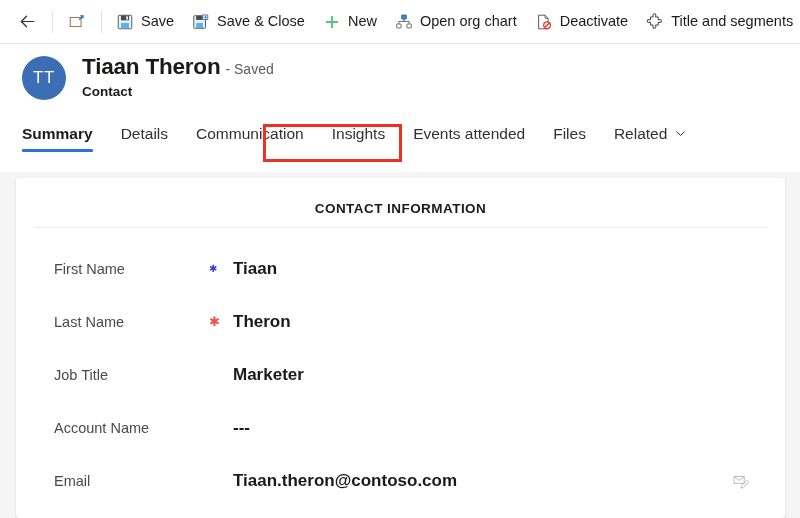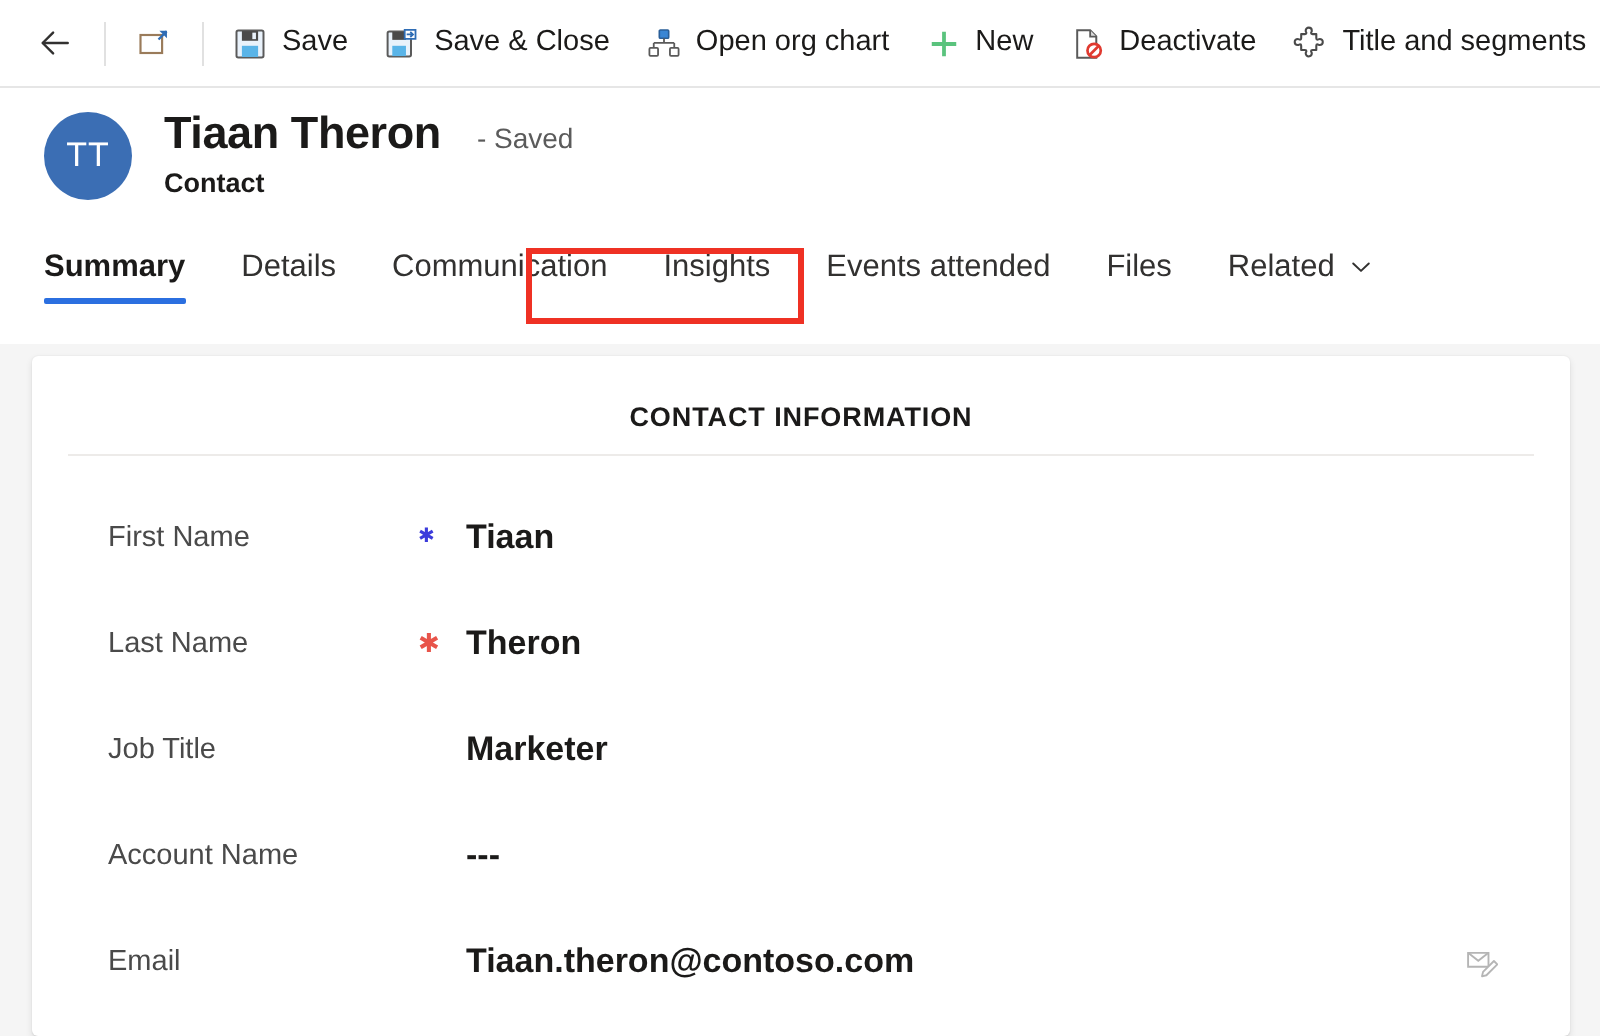--- a/index.html
+++ b/index.html
@@ -58,21 +58,21 @@
     border-radius: 50%;
     background: #3b6eb4;
     color: #ffffff;
     display: flex; align-items: center; justify-content: center;
     font-size: 17px;
     letter-spacing: 0.5px;
     flex: 0 0 auto;
     margin-top: 2px;
   }
   #title-block { margin-left: 16px; }
-  #title-row { display: flex; align-items: baseline; gap: 18px; justify-content: flex-end; }
+  #title-row { display: flex; align-items: baseline; gap: 5px; justify-content: flex-end; }
   #record-title {
     font-size: 22.5px;
     font-weight: bold;
     color: #1b1a19;
     letter-spacing: -0.2px;
   }
   #record-state { font-size: 14px; color: #5b5b5b; }
   #record-entity {
     font-size: 13.5px;
     font-weight: bold;
@@ -238,36 +238,36 @@
         <path d="M11.5 2.2h6v5h-6z" fill="#ffffff" stroke="#2f6db5" stroke-width="1"></path>
         <path d="M12.6 4.7h3.3M14.6 3.3l1.5 1.4-1.5 1.4" stroke="#2f6db5" stroke-width="1" fill="none"></path>
       </svg>
     </span>
     <span class="cmd-label">Save &amp; Close</span>
   </div>
 
   <div class="cmd-btn">
     <span class="ico">
       <svg width="18" height="18" viewBox="0 0 20 20">
+          <path d="M10 3.2v13.6M3.2 10h13.6" stroke="#5ac37d" stroke-width="2.1" stroke-linecap="butt"></path>
+        </svg>
+    </span>
+    <span class="cmd-label">New</span>
+  </div>
+
+  <div class="cmd-btn">
+    <span class="ico">
+      <svg width="18" height="18" viewBox="0 0 20 20">
         <rect x="7.4" y="2.2" width="5.2" height="4.6" rx="0.6" fill="#3a86d4" stroke="#2a5f99" stroke-width="0.9"></rect>
         <path d="M10 6.8v2.6M4.3 9.4h11.4M4.3 9.4v2.4M15.7 9.4v2.4" stroke="#5a5a5a" stroke-width="1" fill="none"></path>
         <rect x="1.9" y="12.2" width="4.8" height="4.4" rx="0.6" fill="#ffffff" stroke="#5a5a5a" stroke-width="1"></rect>
         <rect x="13.3" y="12.2" width="4.8" height="4.4" rx="0.6" fill="#ffffff" stroke="#5a5a5a" stroke-width="1"></rect>
       </svg>
     </span>
     <span class="cmd-label">Open org chart</span>
-  </div>
-
-  <div class="cmd-btn">
-    <span class="ico">
-      <svg width="18" height="18" viewBox="0 0 20 20">
-          <path d="M10 3.2v13.6M3.2 10h13.6" stroke="#5ac37d" stroke-width="2.1" stroke-linecap="butt"></path>
-        </svg>
-    </span>
-    <span class="cmd-label">New</span>
   </div>
 
   <div class="cmd-btn">
     <span class="ico">
       <svg width="18" height="18" viewBox="0 0 20 20">
         <path d="M4 2.4h7.2l3.4 3.4v11.8H4z" fill="#ffffff" stroke="#5a5a5a" stroke-width="1.1"></path>
         <path d="M11.2 2.4v3.5h3.4" fill="#dcdcdc" stroke="#5a5a5a" stroke-width="1"></path>
         <circle cx="13.4" cy="13.6" r="3.7" fill="#ffffff" stroke="#e03a30" stroke-width="1.5"></circle>
         <path d="M10.9 16.1 15.9 11.1" stroke="#e03a30" stroke-width="1.5"></path>
       </svg>

